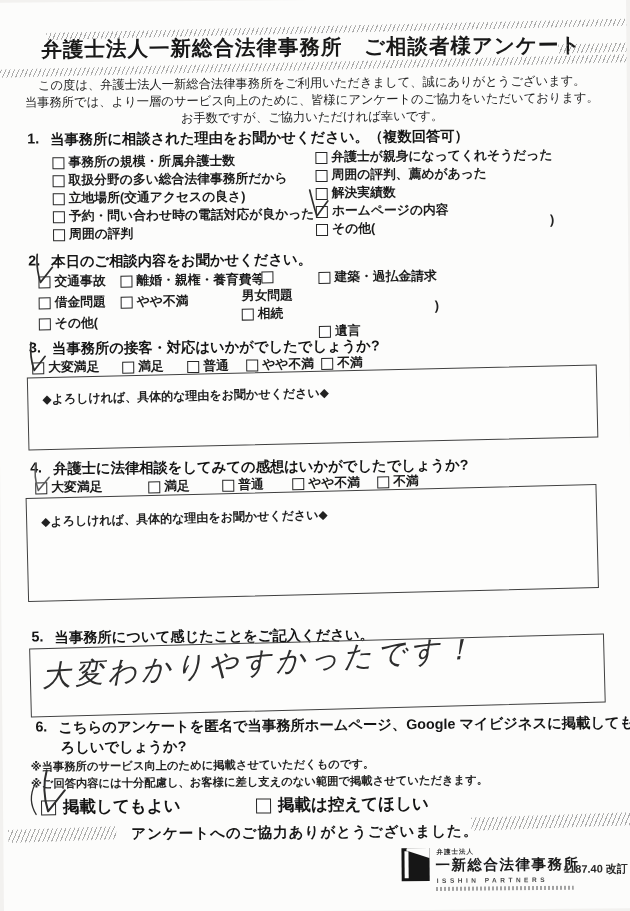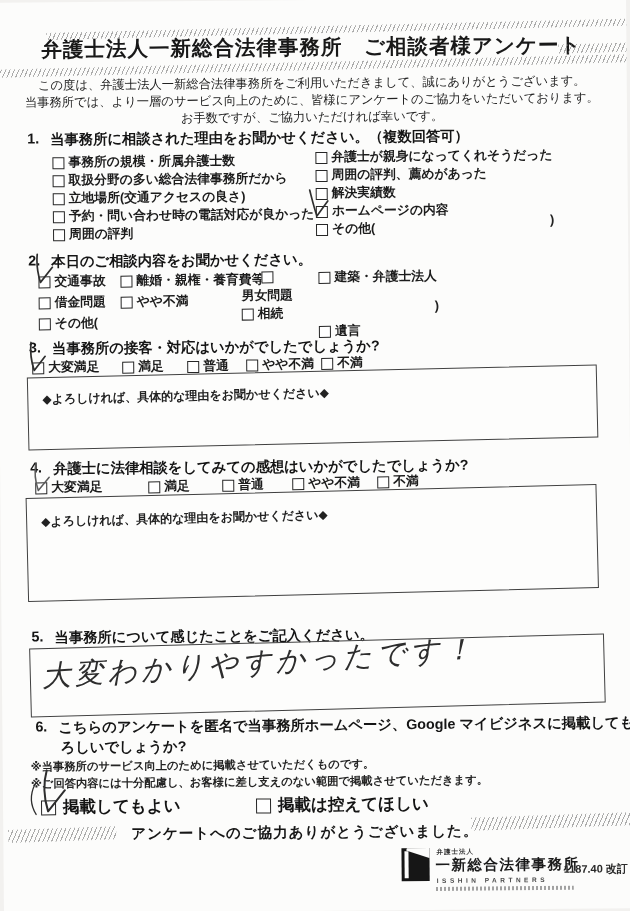--- a/index.html
+++ b/index.html
@@ -143,21 +143,21 @@
   <div class="abs opt" style="left:122px;top:271px;">
       <span class="cb"></span>
       <span>離婚・親権・養育費等</span>
     </div>
   <div class="abs opt" style="left:243px;top:271px;flex-direction:column;">
       <span class="cb"></span>
       <span>男女問題</span>
     </div>
   <div class="abs opt" style="left:320px;top:269px;">
       <span class="cb"></span>
-      <span>建築・弁護士法人</span>
+      <span>建築・過払金請求</span>
     </div>
   <div class="abs opt" style="left:40px;top:292px;">
       <span class="cb"></span>
       <span>借金問題</span>
     </div>
   <div class="abs opt" style="left:122px;top:292px;">
       <span class="cb"></span>
       <span>やや不満</span>
     </div>
   <div class="abs opt" style="left:243px;top:305px;">

